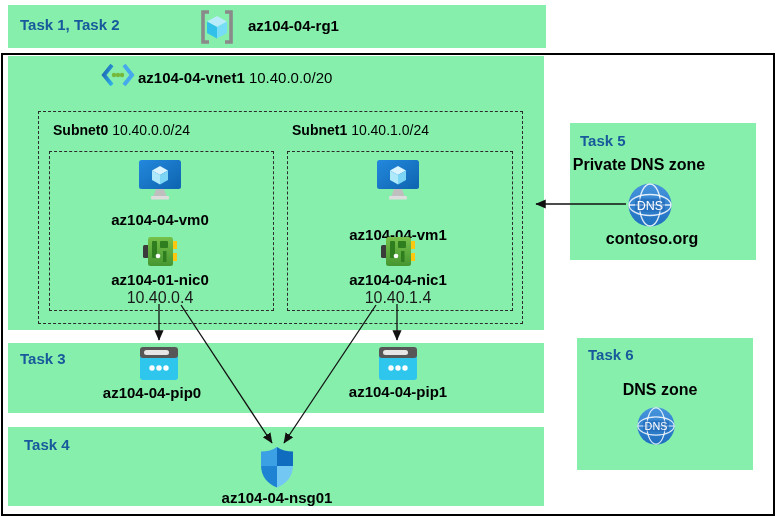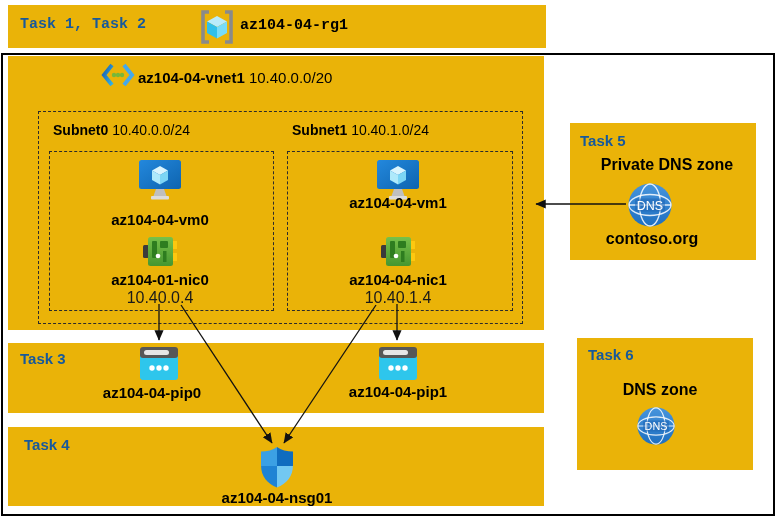--- a/index.html
+++ b/index.html
@@ -1,21 +1,21 @@
 <!DOCTYPE html>
 <html><head>
 <meta charset="utf-8">
 <style>
   html,body{margin:0;padding:0;background:#fff;}
   .stage{
     position:relative;width:776px;height:517px;background:#fff;overflow:hidden;
     font-family:"Liberation Sans",sans-serif;color:#000;
   }
   .frame{position:absolute;left:1px;top:53px;width:770px;height:459px;border:2px solid #000;background:#fff;}
-  .panel{position:absolute;background:#eab308;font-family:Liberation Mono, monospace;}
+  .panel{position:absolute;background:#86efac;}
   .tasklabel{position:absolute;font-weight:700;font-size:15px;color:#17599b;white-space:nowrap;}
   .boldlabel{position:absolute;font-weight:700;font-size:15px;color:#000;white-space:nowrap;}
   .centerlabel{position:absolute;font-weight:700;font-size:15px;color:#000;text-align:center;white-space:nowrap;}
   .iplabel{position:absolute;font-weight:400;font-size:16px;color:#1a1a1a;text-align:center;white-space:nowrap;}
   .dashedbox{position:absolute;border:1px dashed #2b2b2b;}
   .subnetlabel{position:absolute;font-size:14px;white-space:nowrap;}
   .subnetlabel .b{font-weight:700;margin-top:20px;}
   .titlelabel{position:absolute;font-weight:700;font-size:16px;color:#000;text-align:center;white-space:nowrap;}
   .iconbox{position:absolute;}
   .cidr{font-weight:400;}
@@ -33,21 +33,21 @@
     <span class="tasklabel" style="left:12px;top:11px;">Task 1, Task 2</span>
     <span class="iconbox" style="left:190px;top:4px;">
       <svg width="38" height="36" viewBox="0 0 38 36">
         <path d="M11 3 H5 V33 H11" fill="none" stroke="#8a8a8a" stroke-width="3.6"></path>
         <path d="M27 3 H33 V33 H27" fill="none" stroke="#8a8a8a" stroke-width="3.6"></path>
         <polygon points="19,7 29,12.5 19,18 9,12.5" fill="#b9ecfb"></polygon>
         <polygon points="9,12.5 19,18 19,29.5 9,24" fill="#30c0ea"></polygon>
         <polygon points="29,12.5 19,18 19,29.5 29,24" fill="#77dcf8"></polygon>
       </svg>
     </span>
-    <span class="boldlabel" style="left:232px;top:12px;">az104-04-rg1</span>
+    <span class="boldlabel" style="left:240px;top:12px;">az104-04-rg1</span>
   </div>
 
   <div class="panel" style="left:8px;top:56px;width:536px;height:274px;"></div>
 
   <span class="iconbox" style="left:101px;top:62px;">
     <svg width="34" height="26" viewBox="0 0 34 26">
       <defs>
         <linearGradient id="gvl" x1="0" y1="0" x2="1" y2="1">
           <stop offset="0" stop-color="#1b5fae"></stop>
             <stop offset="1" stop-color="#31b3e8"></stop>
@@ -116,21 +116,21 @@
   <span class="iconbox" style="left:376px;top:160px;">
     <svg width="44" height="42" viewBox="0 0 44 42">
       <rect x="1" y="0" width="42" height="29" rx="2.5" fill="url(#gvm)"></rect>
       <polygon points="22,6 30,10.5 22,15 14,10.5" fill="#d9f4fe"></polygon>
       <polygon points="14,10.5 22,15 22,24.5 14,20" fill="#aee9fb"></polygon>
       <polygon points="30,10.5 22,15 22,24.5 30,20" fill="#7cd5f5"></polygon>
       <polygon points="18,29 26,29 28.5,36 15.5,36" fill="#bfbfbf"></polygon>
       <rect x="13" y="36" width="18" height="3.5" rx="1" fill="#dcdcdc"></rect>
     </svg>
   </span>
-  <div class="centerlabel" style="left:323px;top:194px;width:150px;">az104-04-vm1</div>
+  <div class="centerlabel" style="left:323px;top:226px;width:150px;">az104-04-vm1</div>
   <span class="iconbox" style="left:381px;top:236px;">
     <svg width="34" height="32" viewBox="0 0 34 32">
       <rect x="0" y="9" width="6" height="13" rx="1.5" fill="#3b3b3b"></rect>
       <rect x="29" y="5" width="5" height="8" fill="#fdc80f"></rect>
       <rect x="29" y="17" width="5" height="8" fill="#fdc80f"></rect>
       <rect x="5" y="1" width="25" height="29" rx="2.5" fill="url(#gnic)"></rect>
       <rect x="9" y="5" width="5" height="17" rx="1" fill="#2e7d1f"></rect>
       <rect x="17" y="5" width="8" height="7" rx="1" fill="#2e7d1f"></rect>
       <rect x="20" y="15" width="3.5" height="11" fill="#2e7d1f"></rect>
       <circle cx="15" cy="20" r="2.3" fill="#ffffff"></circle>
@@ -178,21 +178,21 @@
         <rect x="18" y="0" width="18" height="20" fill="#0f6cbf"></rect>
         <rect x="0" y="20" width="18" height="22" fill="#1f83d4"></rect>
         <rect x="18" y="20" width="18" height="22" fill="#72c8f2"></rect>
       </g>
     </svg>
   </span>
   <div class="centerlabel" style="left:202px;top:489px;width:150px;">az104-04-nsg01</div>
 
   <div class="panel" style="left:570px;top:123px;width:186px;height:137px;"></div>
   <span class="tasklabel" style="left:580px;top:132px;">Task 5</span>
-  <div class="titlelabel" style="left:584px;top:156px;width:166px;">Private DNS zone</div>
+  <div class="titlelabel" style="left:556px;top:156px;width:166px;">Private DNS zone</div>
   <span class="iconbox" style="left:628px;top:183px;">
     <svg width="44" height="44" viewBox="0 0 44 44">
       <circle cx="22" cy="22" r="21.5" fill="url(#gdns)"></circle>
       <ellipse cx="22" cy="22" rx="10.5" ry="21" fill="none" stroke="rgba(255,255,255,0.85)" stroke-width="1.3"></ellipse>
       <ellipse cx="22" cy="22" rx="21" ry="10.5" fill="none" stroke="rgba(255,255,255,0.85)" stroke-width="1.3"></ellipse>
       <line x1="1" y1="22" x2="43" y2="22" stroke="rgba(255,255,255,0.85)" stroke-width="1.3"></line>
       <rect x="7" y="15.5" width="30" height="13" rx="2" fill="rgba(30,100,180,0.55)"></rect>
       <text x="22" y="26.5" text-anchor="middle" font-size="12.5" fill="#ffffff" font-family="Liberation Sans, sans-serif">DNS</text>
     </svg>
   </span>

